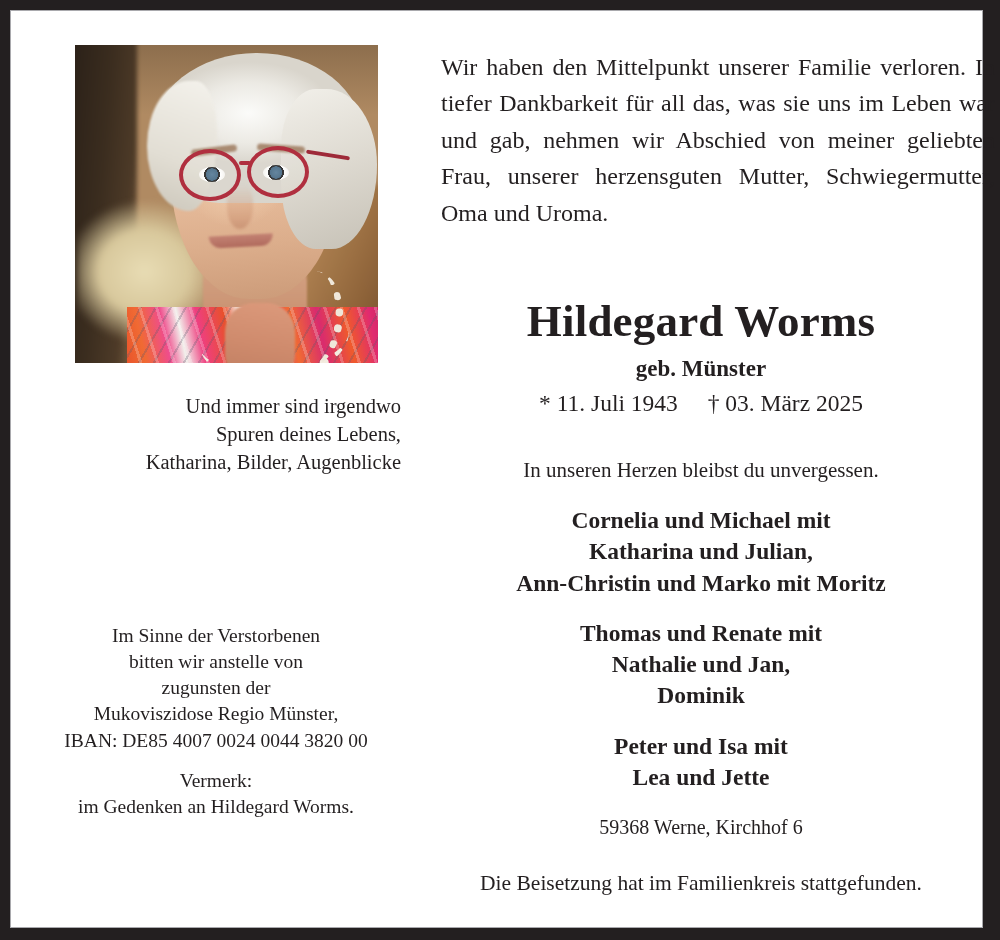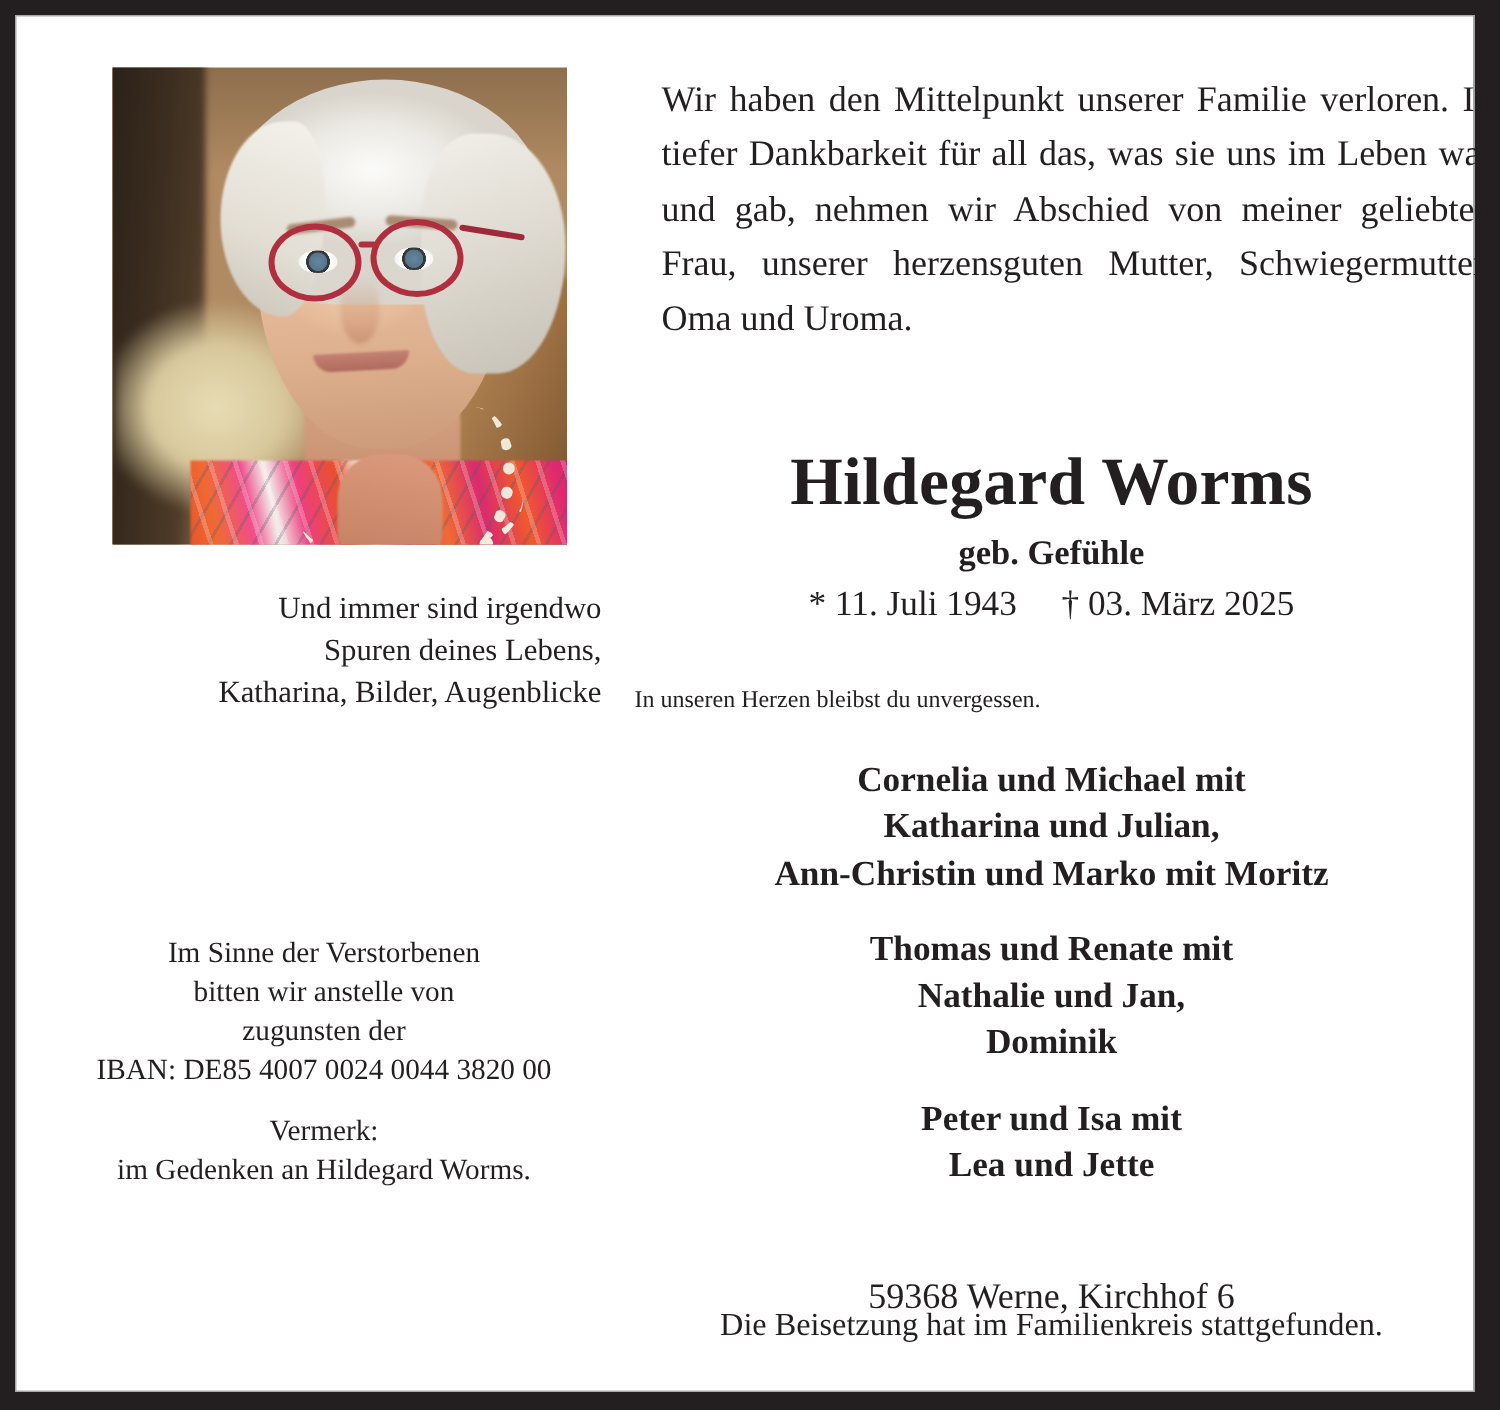--- a/index.html
+++ b/index.html
@@ -289,22 +289,22 @@
     text-align: center;
     font-size: 23.5px;
   }
   .life-dates .sep { display: inline-block; width: 18px; }
 
   .memorial-line {
     position: absolute;
     left: 0;
     top: 447px;
     width: 556px;
-    text-align: left;
-    font-size: 16px;
+    text-align: center;
+    font-size: 21px;
   }
 
   .survivors {
     position: absolute;
     left: 0;
     top: 494px;
     width: 556px;
     text-align: center;
     font-size: 23.5px;
     font-weight: bold;
@@ -312,22 +312,21 @@
   }
   .survivors .grp { display: block; }
   .survivors .grp + .grp { margin-top: 19px; }
 
   .address {
     position: absolute;
     left: 0;
     top: 805px;
     width: 556px;
     text-align: center;
-    font-size: 24px;
-    margin-top: 36px;
+    font-size: 20px;
   }
   .funeral-note {
     position: absolute;
     left: 0;
     top: 860px;
     width: 556px;
     text-align: center;
     font-size: 21.5px;
   }
 </style>
@@ -371,33 +370,34 @@
         <div class="verse">
           <div>Und immer sind irgendwo</div>
           <div>Spuren deines Lebens,</div>
           <div>Katharina, Bilder, Augenblicke</div>
         </div>
 
         <div class="donation">
           <div>Im Sinne der Verstorbenen</div>
           <div>bitten wir anstelle von</div>
           <div>zugunsten der</div>
+          <div>Mukoviszidose Regio Münster,</div>
           <div>IBAN: DE85 4007 0024 0044 3820 00</div>
           <span class="gap"></span>
           <div>Vermerk:</div>
           <div>im Gedenken an Hildegard Worms.</div>
         </div>
       </div>
 
       <div class="col-right">
 
         <div class="intro">Wir haben den Mittelpunkt unserer Familie verloren. In tiefer Dankbarkeit für all das, was sie uns im Leben war und gab, nehmen wir Abschied von meiner geliebten Frau, unserer herzensguten Mutter, Schwiegermutter, Oma und Uroma.</div>
 
         <div class="deceased-name">Hildegard Worms</div>
-        <div class="maiden-name">geb. Gefühle</div>
+        <div class="maiden-name">geb. Münster</div>
 
         <div class="life-dates">
           <span>* 11. Juli 1943</span>
           <span class="sep"></span>
           <span>† 03. März 2025</span>
         </div>
 
         <div class="memorial-line">In unseren Herzen bleibst du unvergessen.</div>
 
         <div class="survivors">

